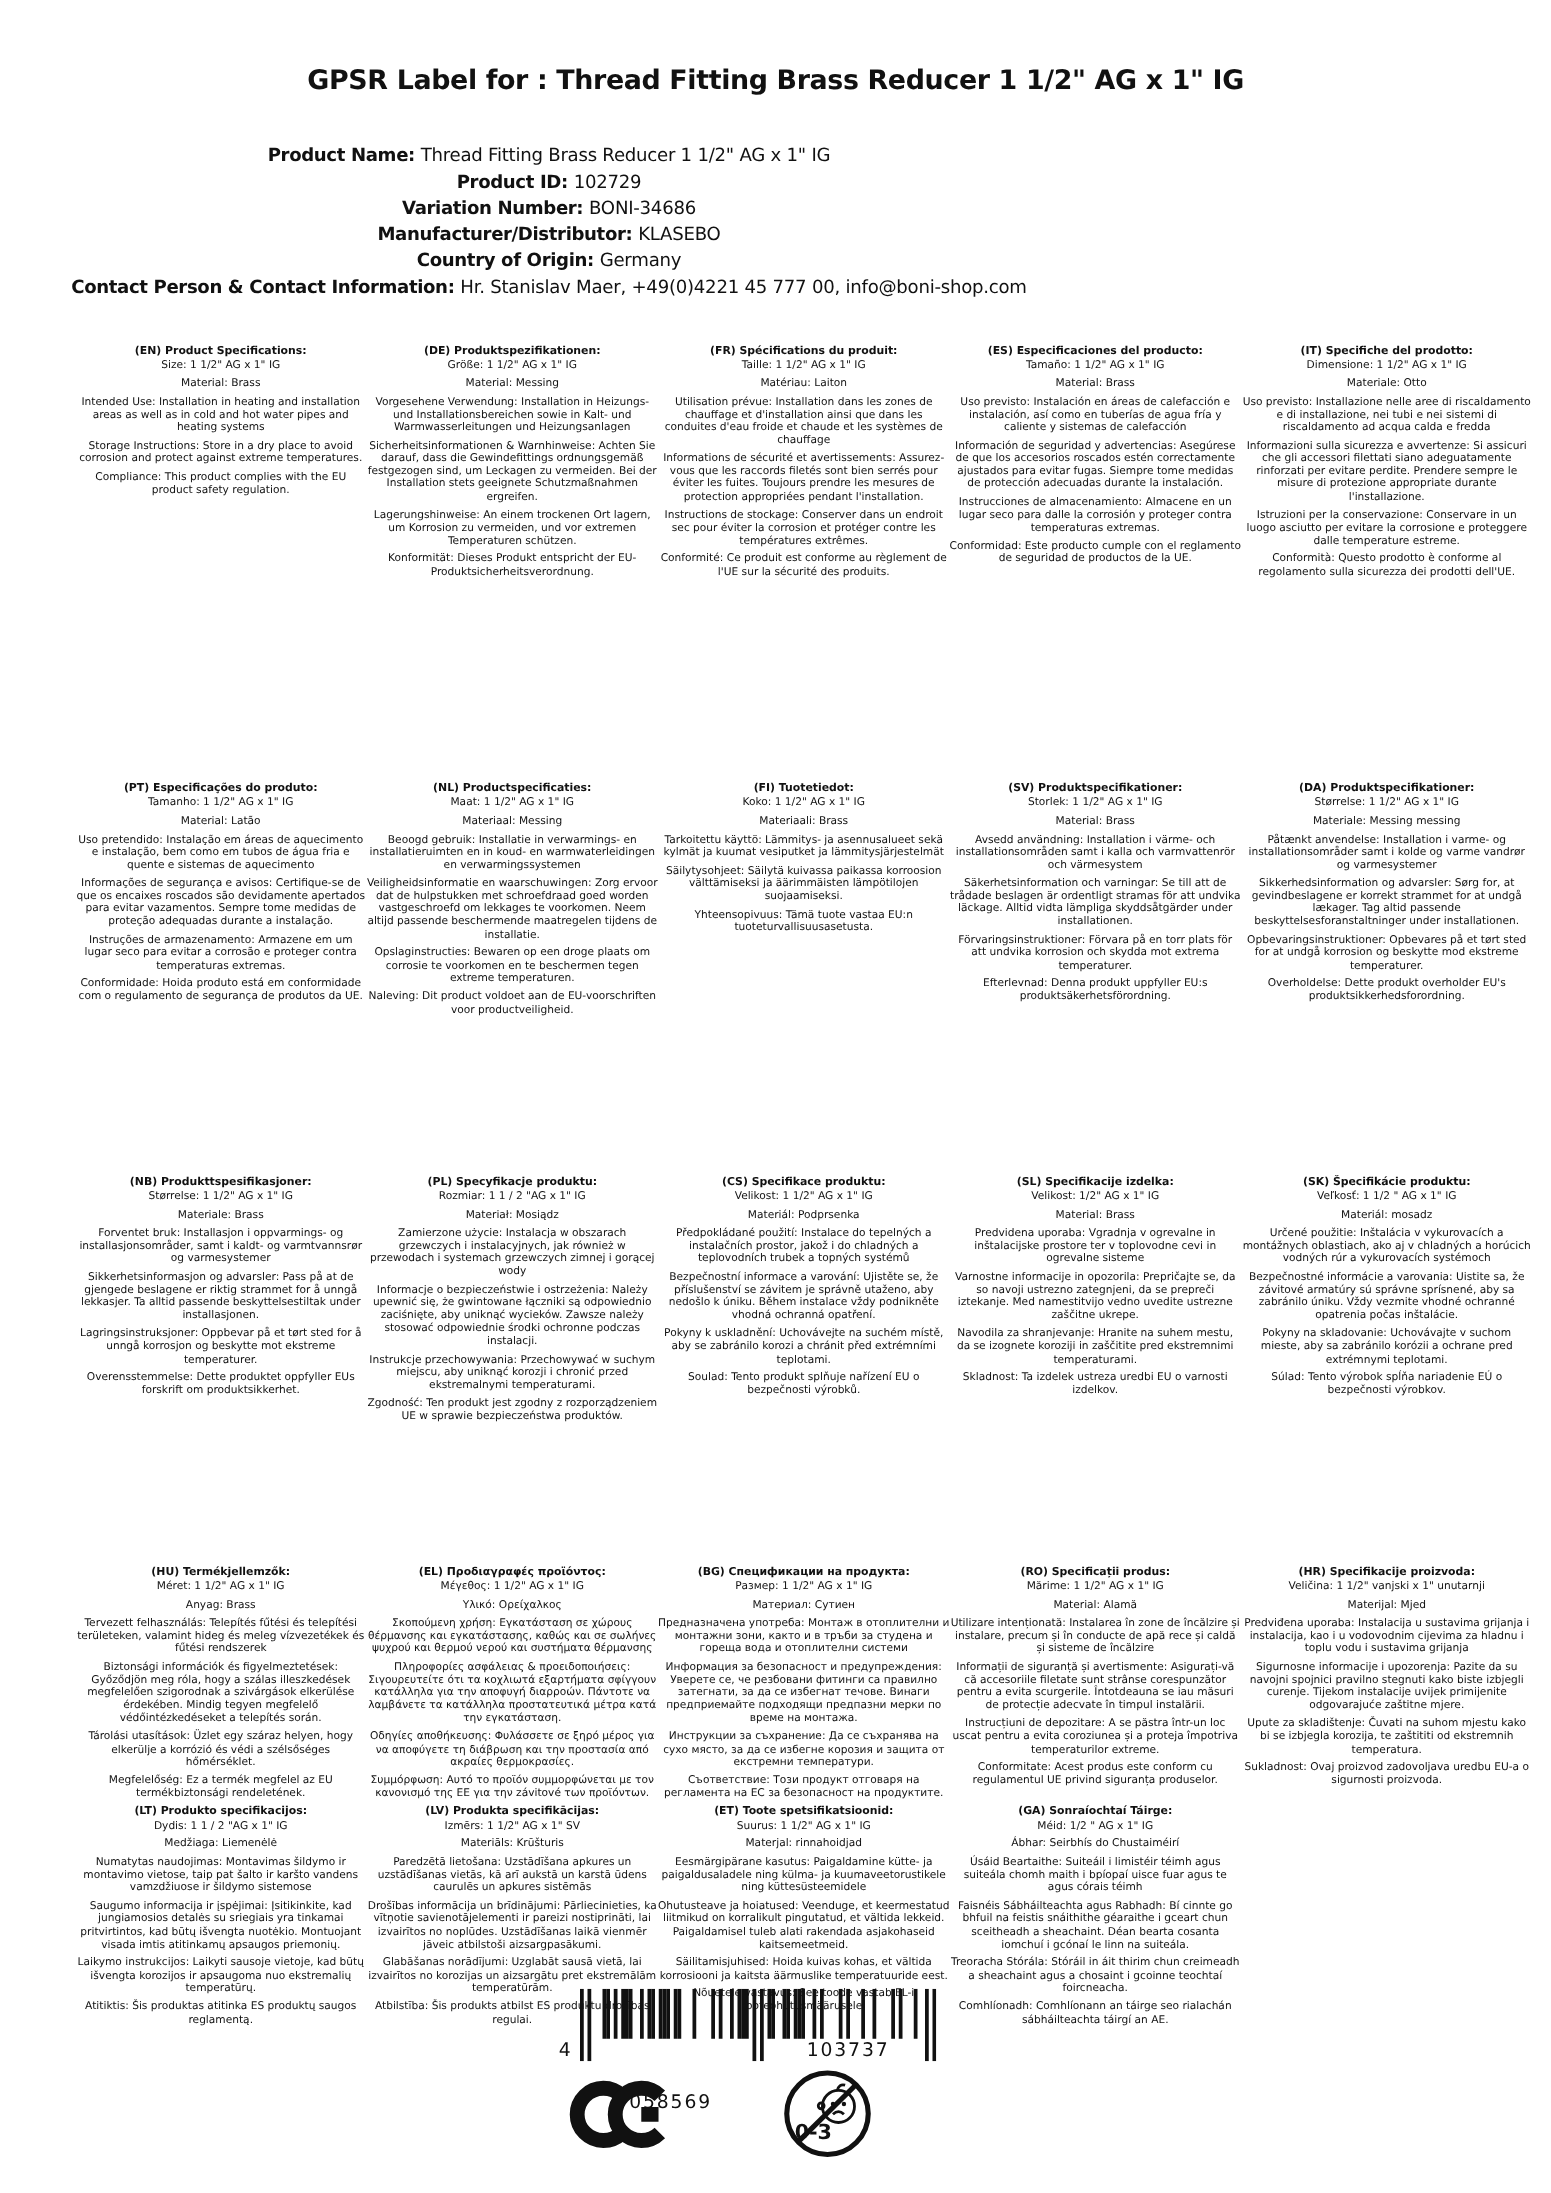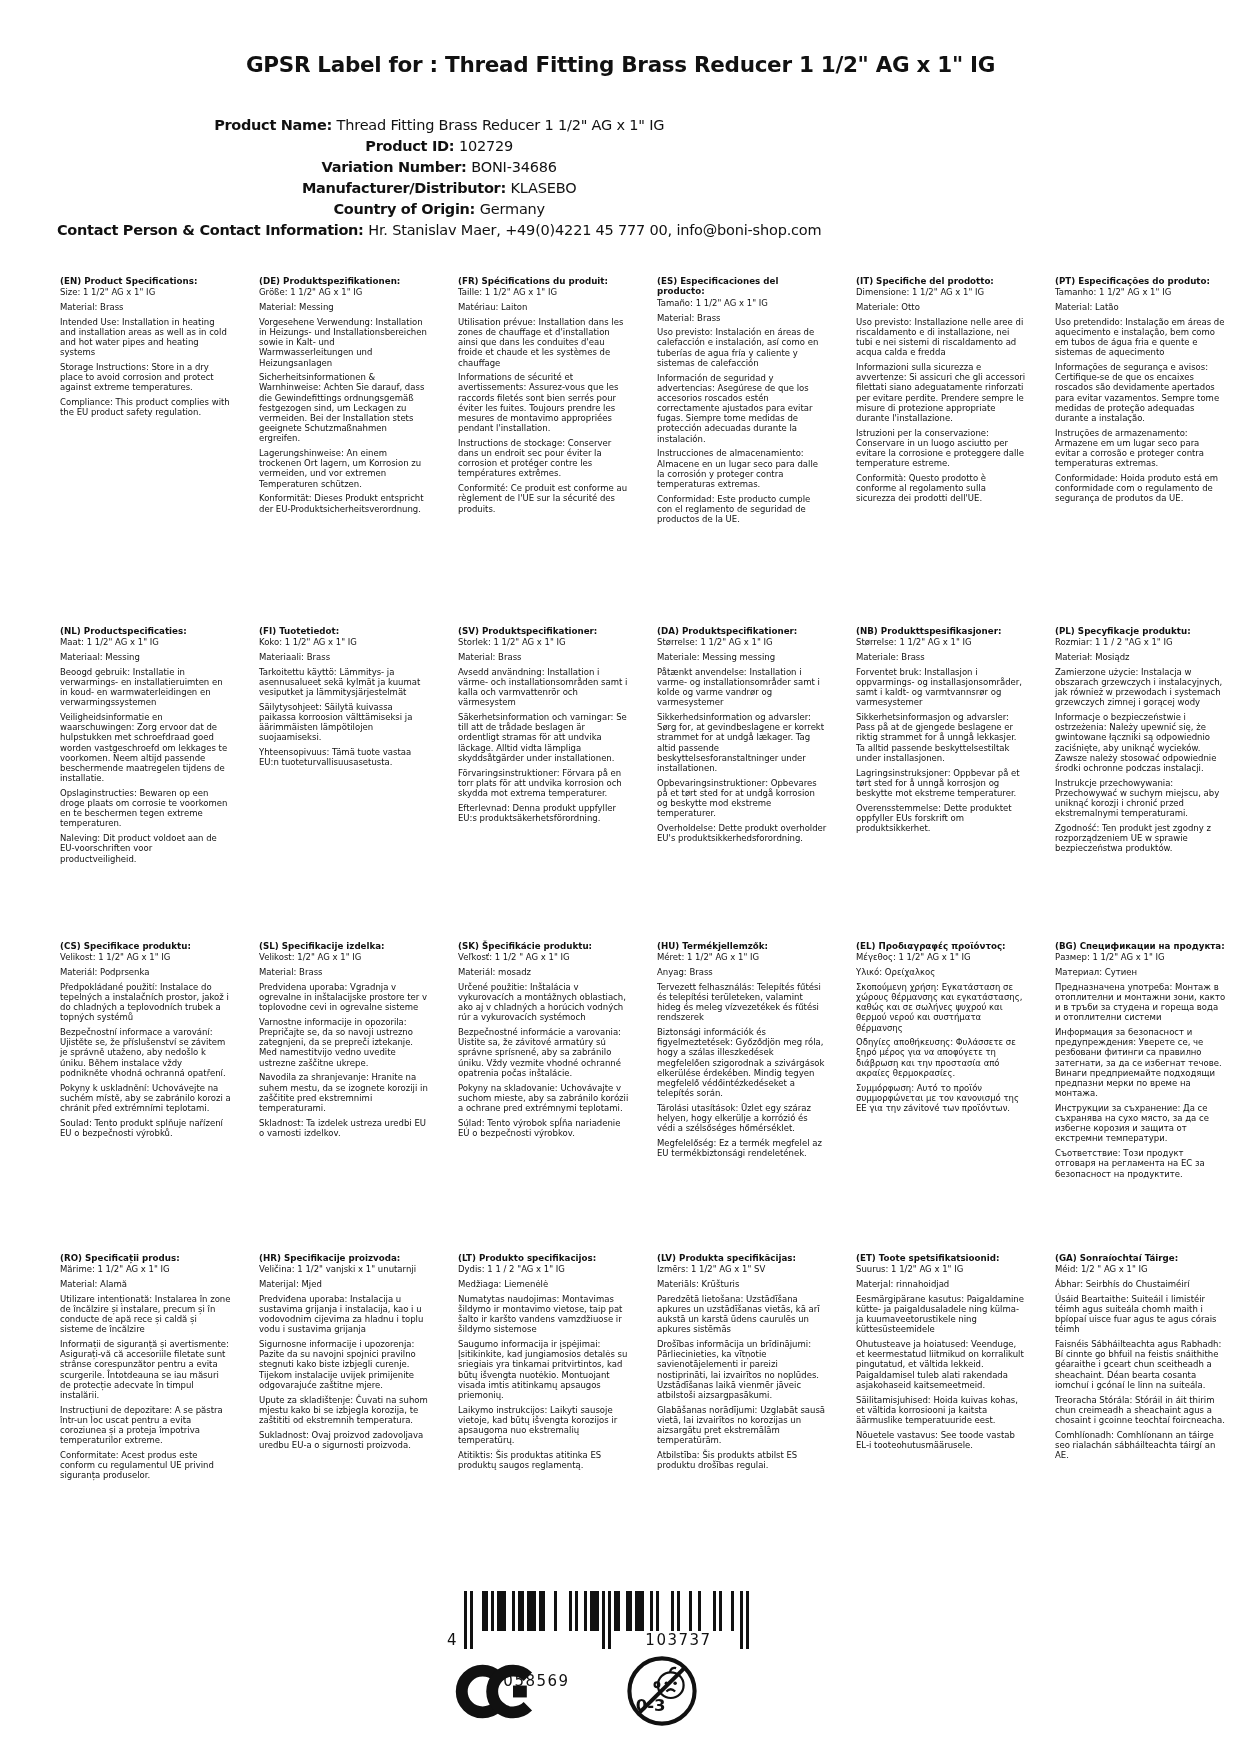--- a/index.html
+++ b/index.html
@@ -12,22 +12,22 @@
     position:absolute; top:52px; left:0; width:100%; text-align:center;
     font-size:21.5px; font-weight:bold; letter-spacing:-0.3px;
   }
   .product-info {
     position:absolute; left:57px; top:115px; font-size:14.5px; line-height:21px;text-align:center;
   }
   .info-row .info-label { font-weight:bold; letter-spacing:-0.3px; }
   .info-row .info-value { letter-spacing:-0.2px; }
   .specs-grid {
     position:absolute; left:60px; top:276px; width:1166px;
-    display:grid; grid-template-columns:repeat(6,1fr); column-gap:28px;
-    grid-template-rows:350px 315px 312px auto; align-items:start;
+    display:grid; grid-template-columns:repeat(5,1fr); column-gap:0;
+    grid-template-rows:350px 315px 312px auto; align-items:start;text-align:center;
   }
   .cell { font-size:8.5px; line-height:1.2; overflow-wrap:break-word; }
   .cell-title { font-weight:bold; font-size:8.7px; margin-bottom:1px; }
   .cell p { margin:0 0 4.5px 0; }
   .barcode-wrap { position:absolute; left:447px; top:1591px; width:302px; height:60px; }
   .barcode-svg { position:absolute; left:17px; top:0; }
   .bc-digit { position:absolute; top:40px; font-size:15px; color:#111; }
   .bc-first { left:0; }
   .bc-left  { left:26px; width:127px; text-align:center; letter-spacing:1.5px;margin-top:41px; }
   .bc-right { left:168px; width:127px; text-align:center; letter-spacing:1.5px; }
@@ -84,21 +84,21 @@
         <p>Vorgesehene Verwendung: Installation in Heizungs- und Installationsbereichen sowie in Kalt- und Warmwasserleitungen und Heizungsanlagen</p>
         <p>Sicherheitsinformationen &amp; Warnhinweise: Achten Sie darauf, dass die Gewindefittings ordnungsgemäß festgezogen sind, um Leckagen zu vermeiden. Bei der Installation stets geeignete Schutzmaßnahmen ergreifen.</p>
         <p>Lagerungshinweise: An einem trockenen Ort lagern, um Korrosion zu vermeiden, und vor extremen Temperaturen schützen.</p>
         <p>Konformität: Dieses Produkt entspricht der EU-Produktsicherheitsverordnung.</p>
       </div>
       <div class="cell">
         <div class="cell-title">(FR) Spécifications du produit:</div>
         <p>Taille: 1 1/2" AG x 1" IG</p>
         <p>Matériau: Laiton</p>
         <p>Utilisation prévue: Installation dans les zones de chauffage et d'installation ainsi que dans les conduites d'eau froide et chaude et les systèmes de chauffage</p>
-        <p>Informations de sécurité et avertissements: Assurez-vous que les raccords filetés sont bien serrés pour éviter les fuites. Toujours prendre les mesures de montavimo appropriées pendant l'installation.</p>
+        <p>Informations de sécurité et avertissements: Assurez-vous que les raccords filetés sont bien serrés pour éviter les fuites. Toujours prendre les mesures de protection appropriées pendant l'installation.</p>
         <p>Instructions de stockage: Conserver dans un endroit sec pour éviter la corrosion et protéger contre les températures extrêmes.</p>
         <p>Conformité: Ce produit est conforme au règlement de l'UE sur la sécurité des produits.</p>
       </div>
       <div class="cell">
         <div class="cell-title">(ES) Especificaciones del producto:</div>
         <p>Tamaño: 1 1/2" AG x 1" IG</p>
         <p>Material: Brass</p>
         <p>Uso previsto: Instalación en áreas de calefacción e instalación, así como en tuberías de agua fría y caliente y sistemas de calefacción</p>
         <p>Información de seguridad y advertencias: Asegúrese de que los accesorios roscados estén correctamente ajustados para evitar fugas. Siempre tome medidas de protección adecuadas durante la instalación.</p>
         <p>Instrucciones de almacenamiento: Almacene en un lugar seco para dalle la corrosión y proteger contra temperaturas extremas.</p>
@@ -209,20 +209,21 @@
         <p>Tervezett felhasználás: Telepítés fűtési és telepítési területeken, valamint hideg és meleg vízvezetékek és fűtési rendszerek</p>
         <p>Biztonsági információk és figyelmeztetések: Győződjön meg róla, hogy a szálas illeszkedések megfelelően szigorodnak a szivárgások elkerülése érdekében. Mindig tegyen megfelelő védőintézkedéseket a telepítés során.</p>
         <p>Tárolási utasítások: Üzlet egy száraz helyen, hogy elkerülje a korrózió és védi a szélsőséges hőmérséklet.</p>
         <p>Megfelelőség: Ez a termék megfelel az EU termékbiztonsági rendeletének.</p>
       </div>
       <div class="cell">
         <div class="cell-title">(EL) Προδιαγραφές προϊόντος:</div>
         <p>Μέγεθος: 1 1/2" AG x 1" IG</p>
         <p>Υλικό: Ορείχαλκος</p>
         <p>Σκοπούμενη χρήση: Εγκατάσταση σε χώρους θέρμανσης και εγκατάστασης, καθώς και σε σωλήνες ψυχρού και θερμού νερού και συστήματα θέρμανσης</p>
+        <p>Πληροφορίες ασφάλειας &amp; προειδοποιήσεις: Σιγουρευτείτε ότι τα κοχλιωτά εξαρτήματα σφίγγουν κατάλληλα για την αποφυγή διαρροών. Πάντοτε να λαμβάνετε τα κατάλληλα προστατευτικά μέτρα κατά την εγκατάσταση.</p>
         <p>Οδηγίες αποθήκευσης: Φυλάσσετε σε ξηρό μέρος για να αποφύγετε τη διάβρωση και την προστασία από ακραίες θερμοκρασίες.</p>
         <p>Συμμόρφωση: Αυτό το προϊόν συμμορφώνεται με τον κανονισμό της ΕΕ για την závitové των προϊόντων.</p>
       </div>
       <div class="cell">
         <div class="cell-title">(BG) Спецификации на продукта:</div>
         <p>Размер: 1 1/2" AG x 1" IG</p>
         <p>Материал: Сутиен</p>
         <p>Предназначена употреба: Монтаж в отоплителни и монтажни зони, както и в тръби за студена и гореща вода и отоплителни системи</p>
         <p>Информация за безопасност и предупреждения: Уверете се, че резбовани фитинги са правилно затегнати, за да се избегнат течове. Винаги предприемайте подходящи предпазни мерки по време на монтажа.</p>
         <p>Инструкции за съхранение: Да се съхранява на сухо място, за да се избегне корозия и защита от екстремни температури.</p>

